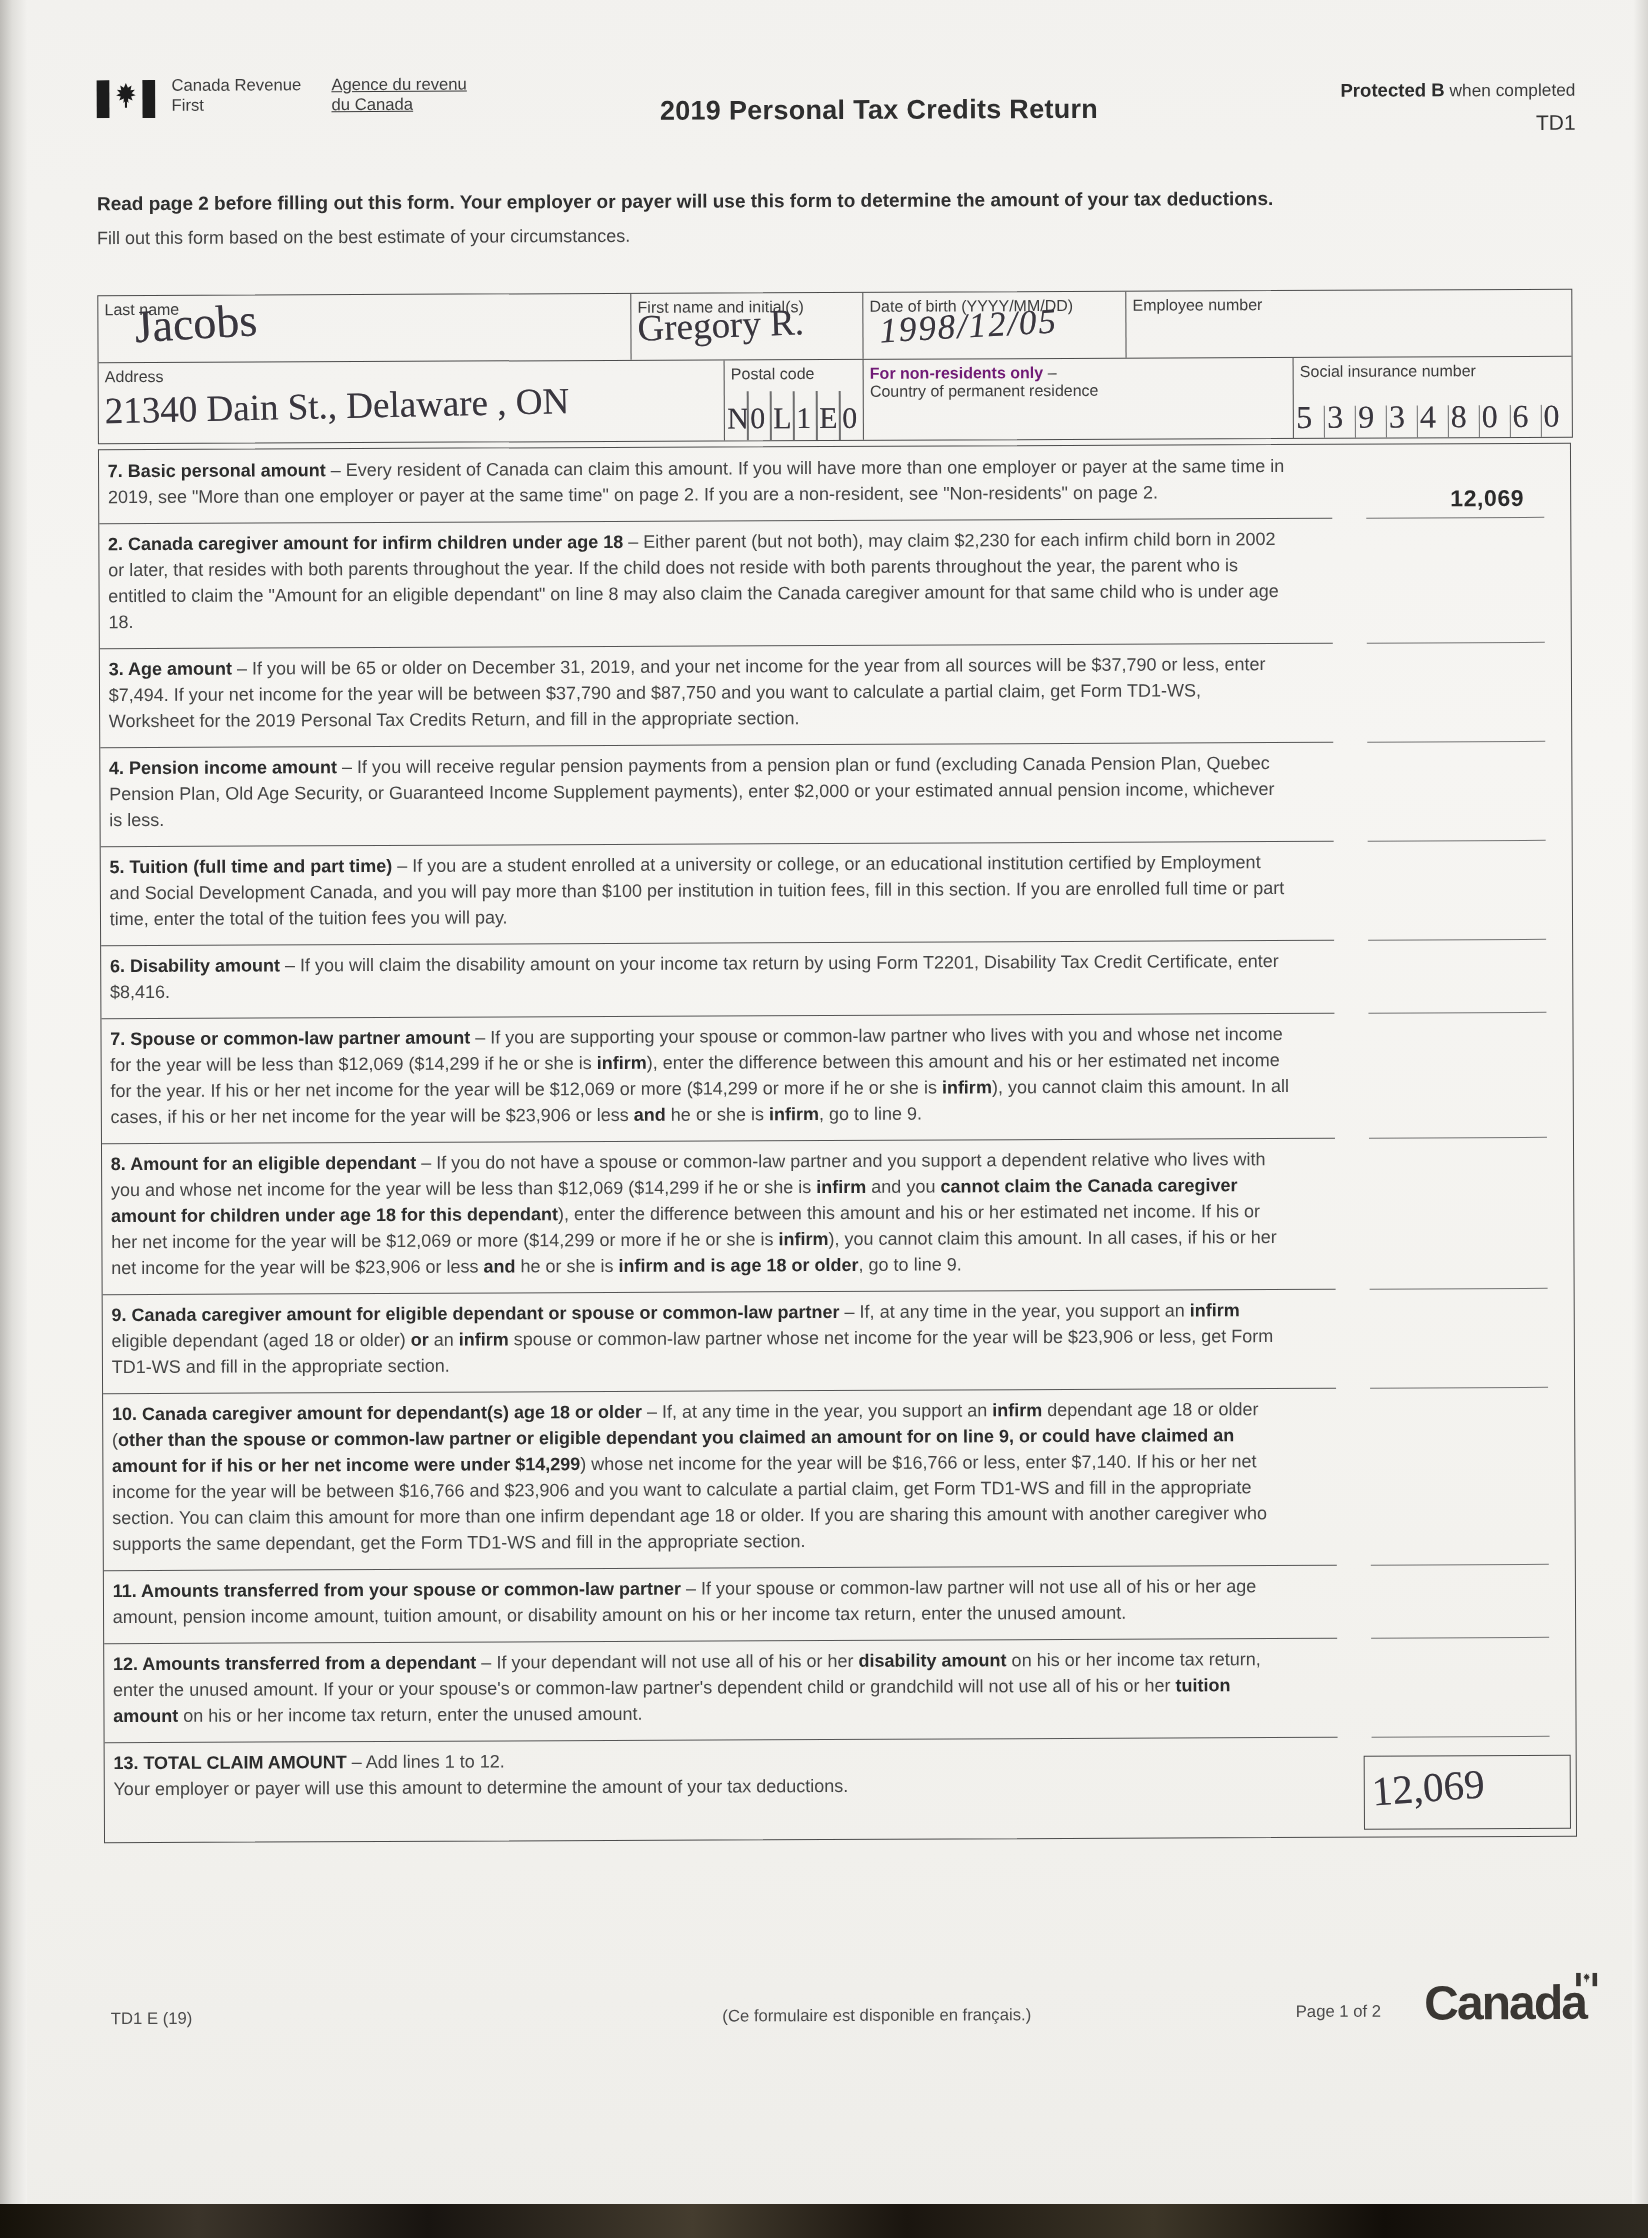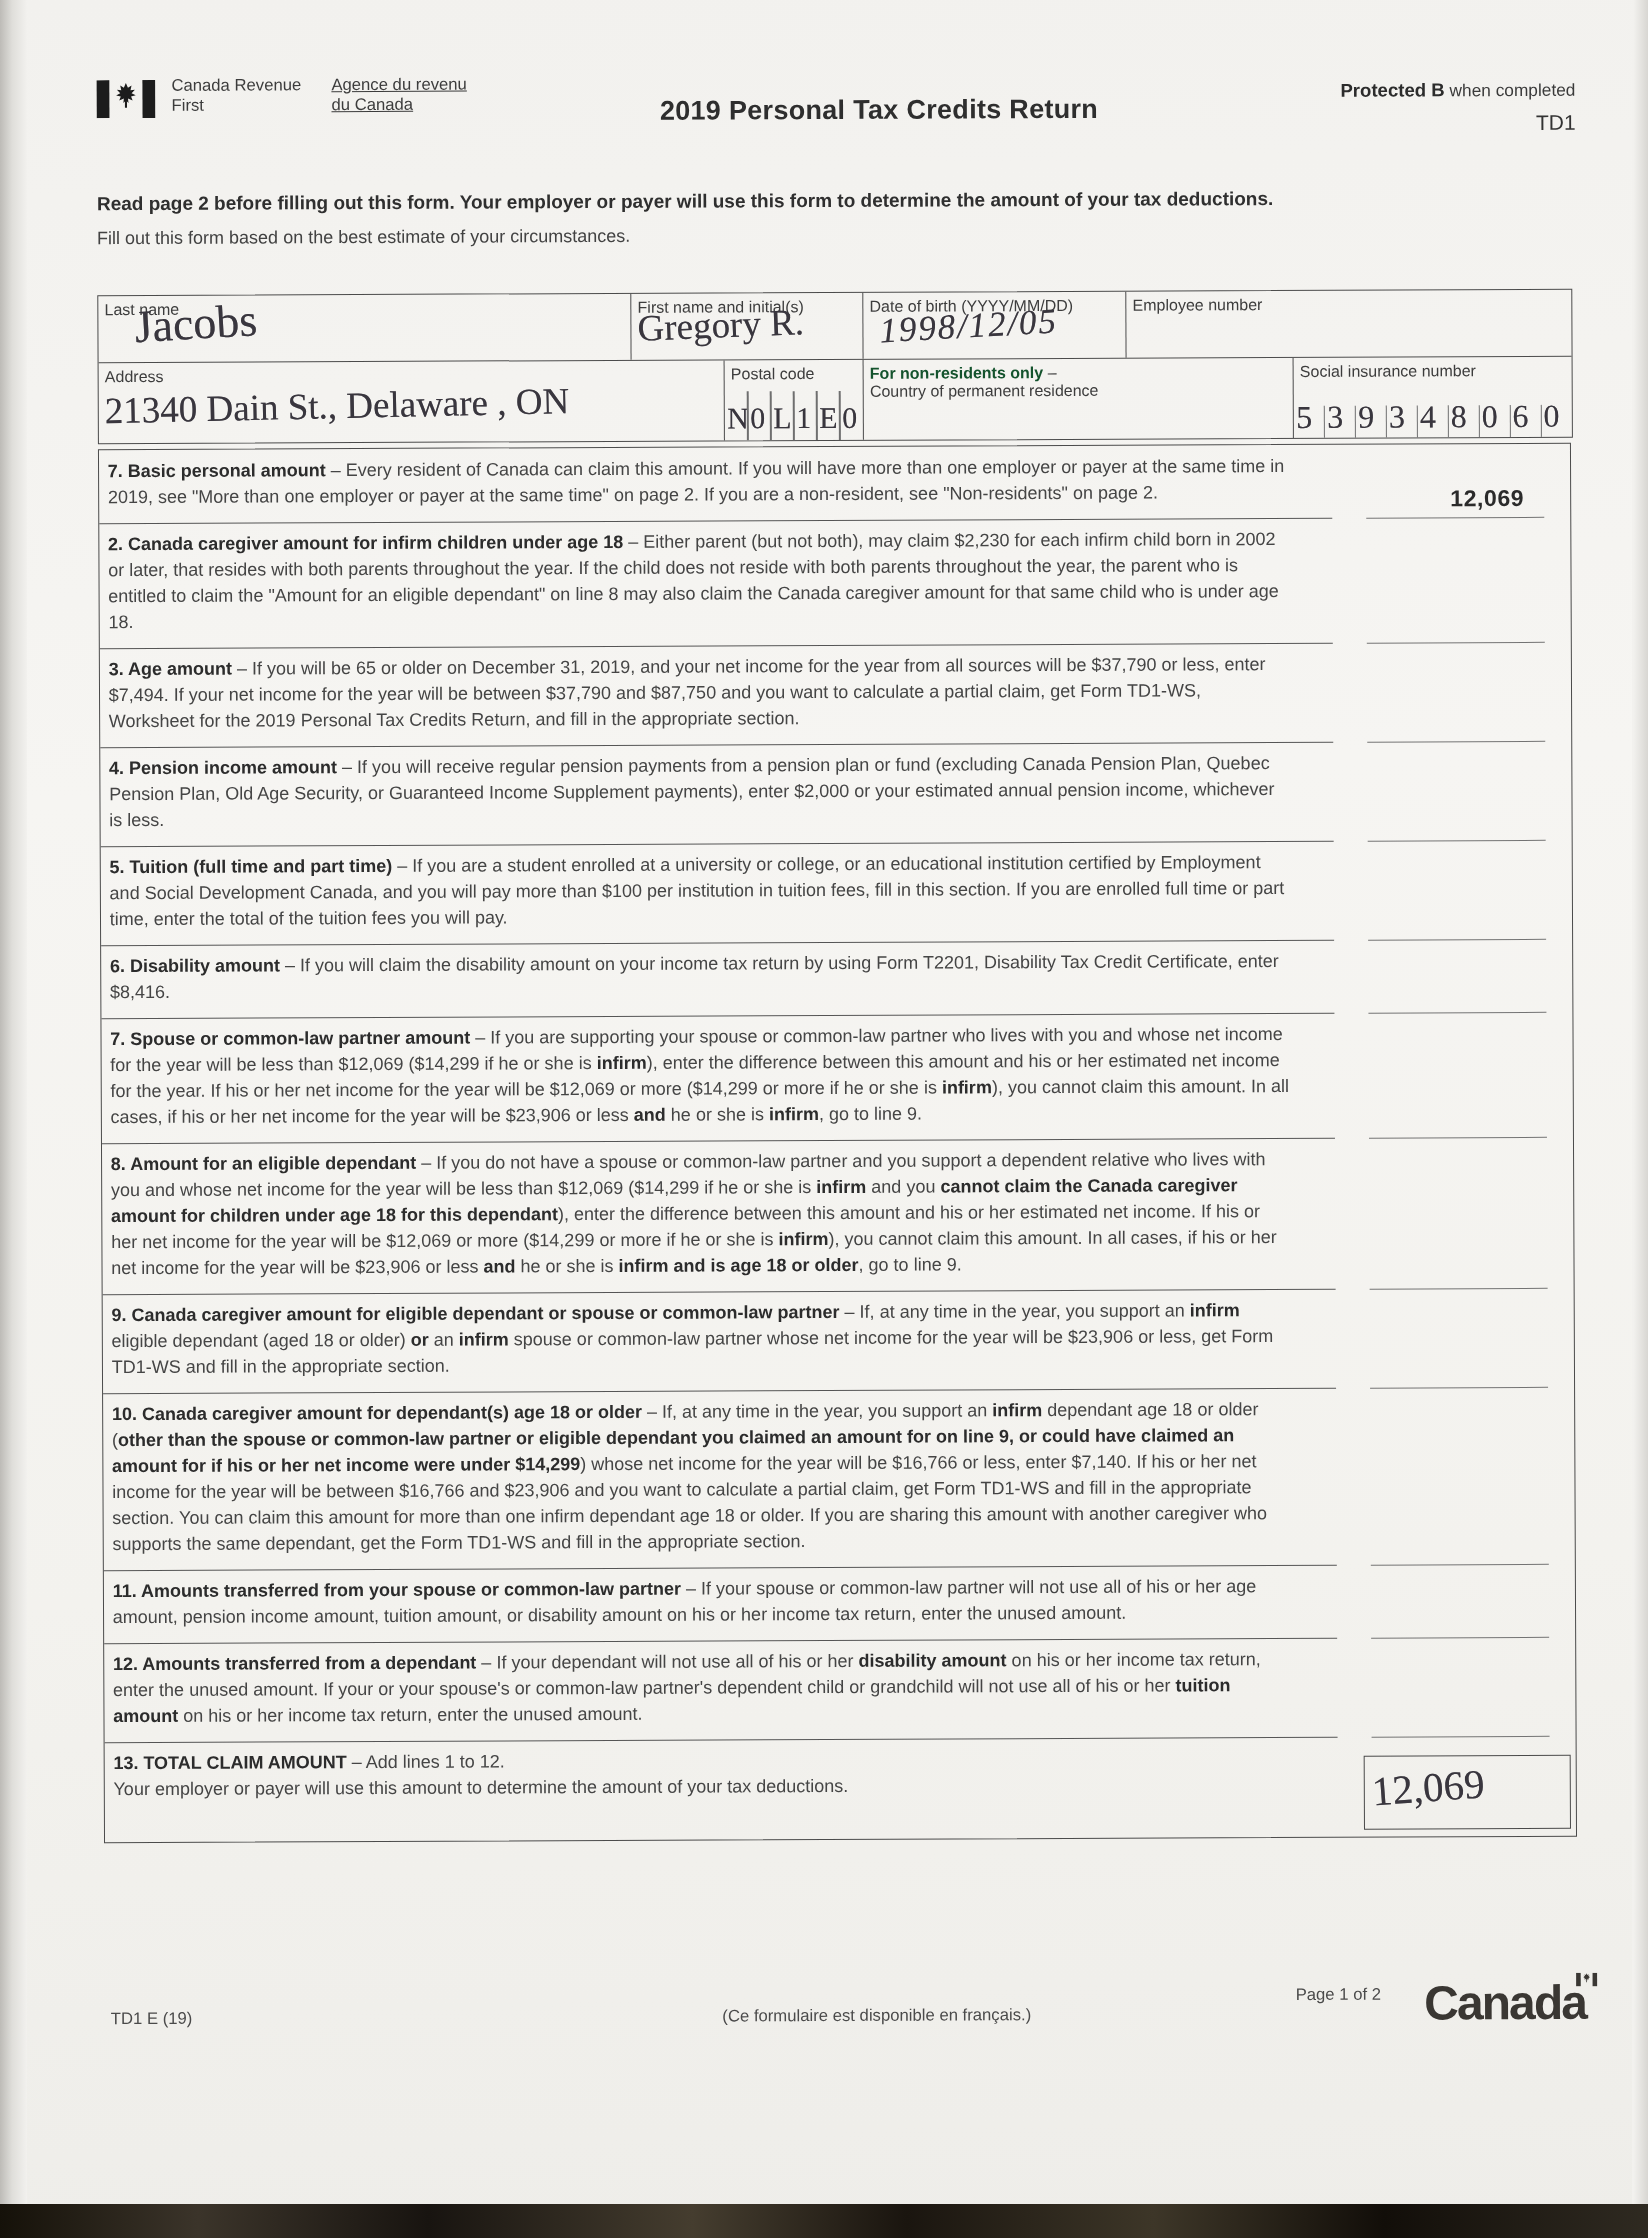--- a/index.html
+++ b/index.html
@@ -51,21 +51,21 @@
   .intro .b2{font-size:18px;margin-top:13.6px;color:#424242;}
 
   
   .idtable{margin:46px 0 0 96px;width:1473px;border:1.9px solid #4b4b4b;background:transparent;}
   .idrow{display:flex;position:relative;}
   .idrow.r1{height:66px;}
   .idrow.r2{height:80px;border-top:1.9px solid #4b4b4b;}
   .cell{position:relative;box-sizing:border-box;padding:4.3px 6.2px;}
   .cell + .cell{border-left:1.9px solid #4b4b4b;}
   .label{font-size:16px;color:#3d3d3d;line-height:18.6px;}
-  .label b{color:#14532d;}
+  .label b{color:#701a75;}
   .c-last{width:532px;}  .c-first{width:232px;} .c-dob{width:263px;} .c-emp{flex:1;}
   .c-addr{width:625px;} .c-postal{width:139px;} .c-nonres{width:430px;} .c-sin{flex:1;}
 
   .hw{
     font-family:cursive;
     color:#39363e;white-space:nowrap;
     text-shadow:0 0 0.6px rgba(52,49,58,.55);
   }
   .hw-last{position:absolute;left:36px;top:1.2px;font-size:46px;transform:rotate(-3deg);}
   .hw-first{position:absolute;left:6.2px;top:10px;font-size:37px;transform:rotate(-2deg);z-index:3;}
@@ -90,21 +90,21 @@
   .printed-value{position:absolute;right:46px;bottom:5px;font-size:23px;font-weight:bold;color:#2b2b2b;letter-spacing:0.6px;}
   .section.last{min-height:79px;}
   .total-box{position:absolute;right:5px;bottom:7.4px;width:207px;height:74px;border:1.9px solid #4a4a4a;box-sizing:border-box;}
   .hw-total{position:absolute;left:7.4px;top:7.4px;font-size:41px;transform:rotate(-4deg);}
 
   
   .ftr{display:flex;align-items:flex-end;margin:146px 62px 0 102px;}
   .ftr-left{width:347px;font-size:16.7px;color:#4a4a4a;}
   .ftr-center{flex:1;text-align:center;font-size:16.7px;color:#4a4a4a;}
   .ftr-right{display:flex;align-items:flex-end;gap:43px;}
-  .ftr-page{font-size:16.7px;color:#4a4a4a;margin-bottom:19px;}
+  .ftr-page{font-size:16.7px;color:#4a4a4a;margin-bottom:2px;}
   .wordmark{position:relative;font-size:48px;font-weight:bold;color:#3a3733;letter-spacing:-1.9px;line-height:40px;padding-right:8.7px;}
   .wm-flag{position:absolute;top:-10px;right:-2.5px;width:22px;height:13.6px;}
 </style>
 </head>
 <body>
 
 <div class="scan-page"></div>
 <div class="left-shadow"></div>
 <div class="right-shadow"></div>
 

